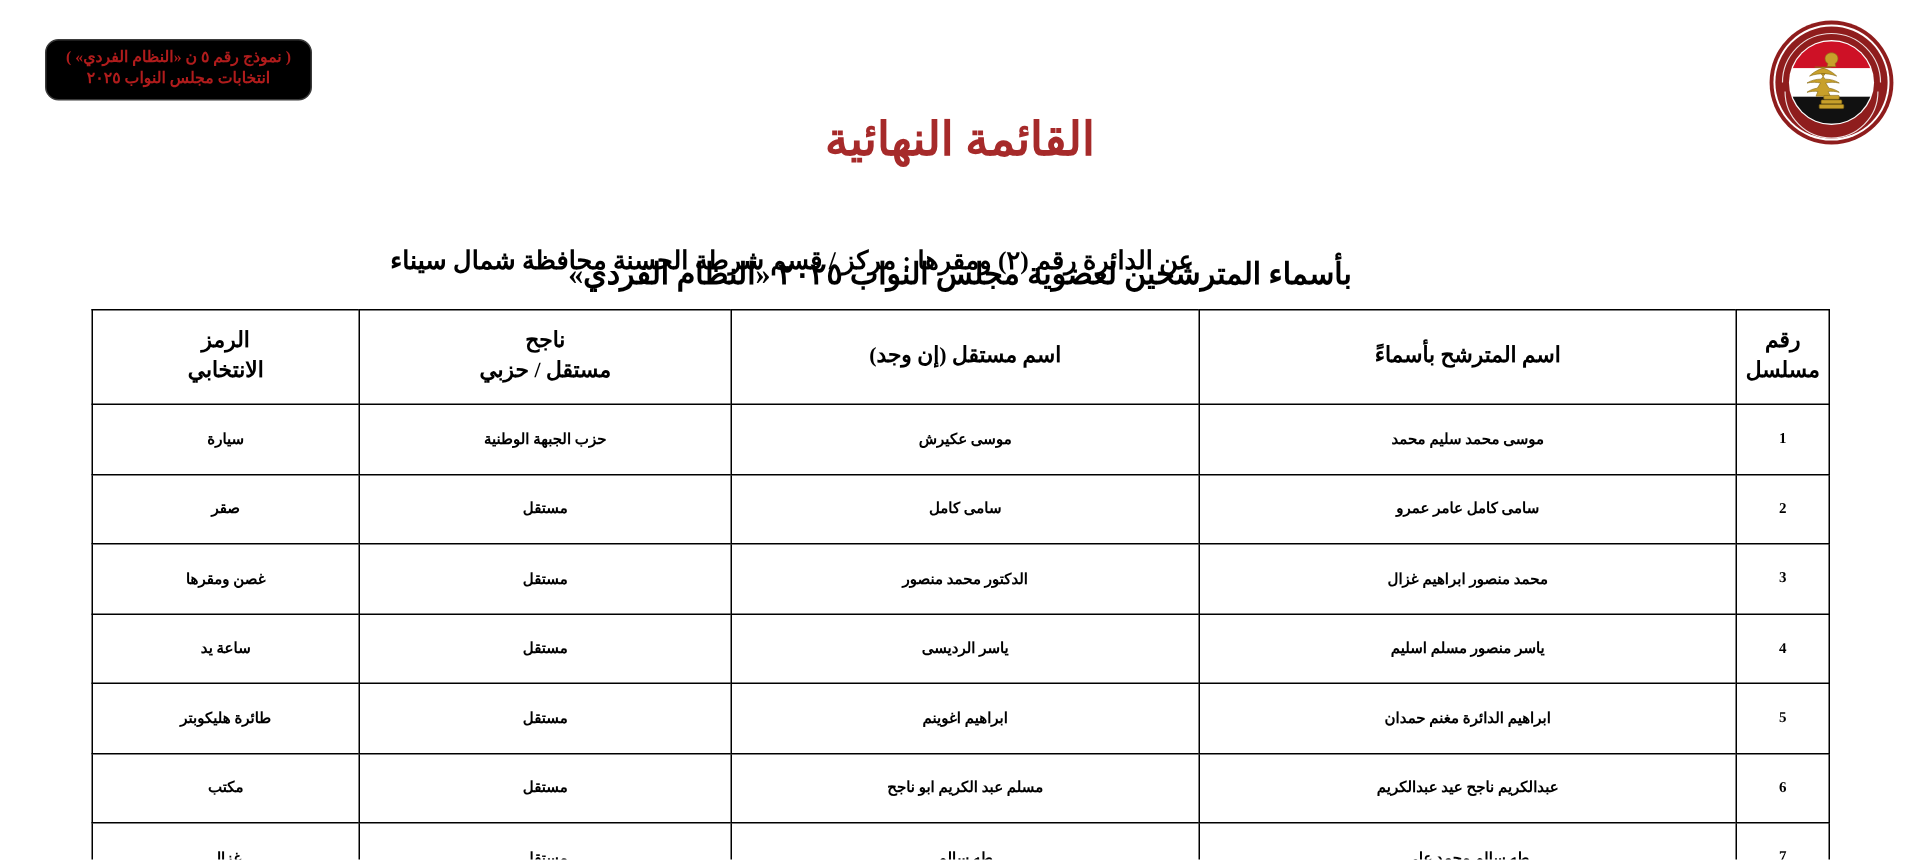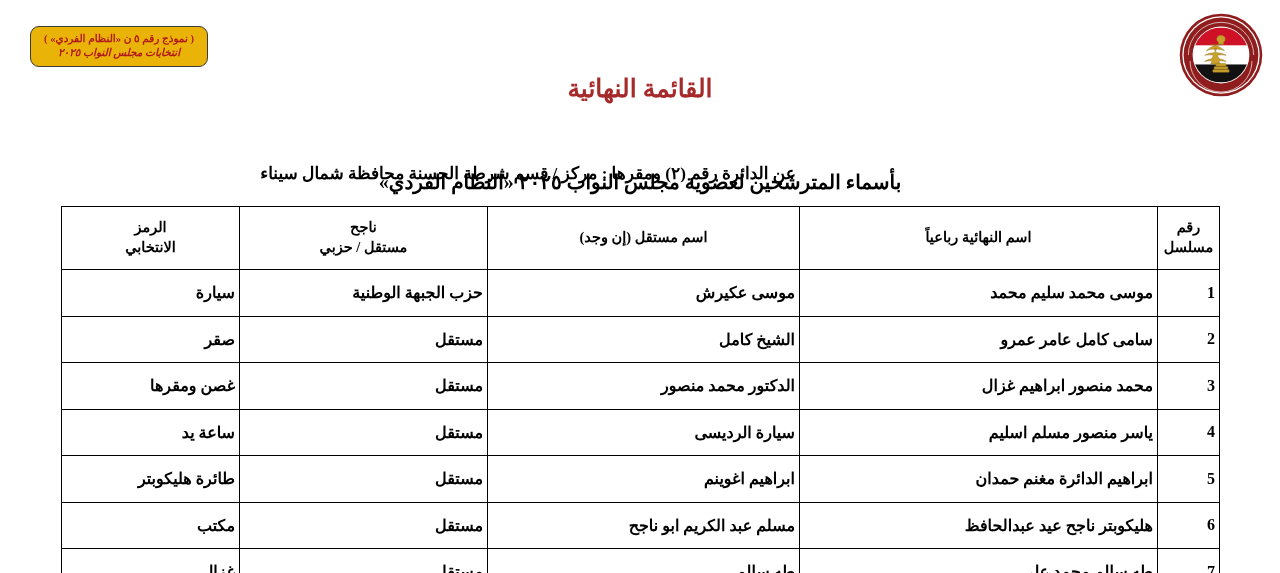--- a/index.html
+++ b/index.html
@@ -21,48 +21,48 @@
     position: absolute;
     top: 26px;
     left: 30px;
     width: 178px;
     box-sizing: border-box;
     border: 1.4px solid #3b3b3b;
     border-radius: 9px;
     padding: 5px 6px 6px 6px;
     text-align: center;
     line-height: 1.35;
-    background: #eab308;
+    background: #000000;
   }
   .form-tag .line {
     color: #b01c1c;
     font-size: 10.5px;
     font-weight: bold;
     white-space: nowrap;
     letter-spacing: 0.2px;
   }
-  .form-tag .line2 { font-size: 10.5px; font-style: italic; }
+  .form-tag .line2 { font-size: 10.5px; }
 
   
   .seal-wrap {
     position: absolute;
     top: 12px;
     right: 16px;
     width: 86px;
     height: 86px;
   }
 
   
   .main-title {
     position: absolute;
     top: 74px;
     left: 0;
     width: 1280px;
     text-align: center;
-    font-size: 25px;
+    font-size: 31px;
     font-weight: bold;
     color: #a62a2a;
     letter-spacing: 0.5px;
   }
   .sub-title {
     position: absolute;
     top: 126px;
     left: 0;
     width: 1280px;
     text-align: center;
@@ -104,22 +104,21 @@
     color: #000;
     padding: 2px 4px;
   }
   table.candidates thead th {
     height: 58px;
     font-size: 14.5px;
     line-height: 1.35;
   }
   table.candidates tbody td {
     height: 41.5px;
-    font-size: 16px;
-    text-align: right;
+    font-size: 10px;
   }
   td.serial { font-size: 14px; font-family: "Liberation Serif", serif; }
 
   
   col.c-serial  { width: 62px; }
   col.c-name    { width: 358px; }
   col.c-nick    { width: 312px; }
   col.c-party   { width: 248px; }
   col.c-symbol  { width: 178px; }
 </style>
@@ -175,21 +174,21 @@
         <col class="c-party">
         <col class="c-symbol">
     </colgroup>
     <thead>
       <tr>
         <th>
           <div>رقم</div>
           <div>مسلسل</div>
         </th>
         <th>
-          <div>اسم النهائية رباعياً</div>
+          <div>اسم المترشح بأسماءً</div>
         </th>
         <th>
           <div>اسم مستقل (إن وجد)</div>
         </th>
         <th>
           <div>ناجح</div>
           <div>مستقل / حزبي</div>
         </th>
         <th>
           <div>الرمز</div>
@@ -201,48 +200,48 @@
       <tr>
         <td class="serial">1</td>
         <td>موسى محمد سليم محمد</td>
         <td>موسى عكيرش</td>
         <td>حزب الجبهة الوطنية</td>
         <td>سيارة</td>
       </tr>
       <tr>
         <td class="serial">2</td>
         <td>سامى كامل عامر عمرو</td>
-        <td>الشيخ كامل</td>
+        <td>سامى كامل</td>
         <td>مستقل</td>
         <td>صقر</td>
       </tr>
       <tr>
         <td class="serial">3</td>
         <td>محمد منصور ابراهيم غزال</td>
         <td>الدكتور محمد منصور</td>
         <td>مستقل</td>
         <td>غصن ومقرها</td>
       </tr>
       <tr>
         <td class="serial">4</td>
         <td>ياسر منصور مسلم اسليم</td>
-        <td>سيارة الرديسى</td>
+        <td>ياسر الرديسى</td>
         <td>مستقل</td>
         <td>ساعة يد</td>
       </tr>
       <tr>
         <td class="serial">5</td>
         <td>ابراهيم الدائرة مغنم حمدان</td>
         <td>ابراهيم اغوينم</td>
         <td>مستقل</td>
         <td>طائرة هليكوبتر</td>
       </tr>
       <tr>
         <td class="serial">6</td>
-        <td>هليكوبتر ناجح عيد عبدالحافظ</td>
+        <td>عبدالكريم ناجح عيد عبدالكريم</td>
         <td>مسلم عبد الكريم ابو ناجح</td>
         <td>مستقل</td>
         <td>مكتب</td>
       </tr>
       <tr>
         <td class="serial">7</td>
         <td>طه سالم محمد على</td>
         <td>طه سالم</td>
         <td>مستقل</td>
         <td>غزال</td>

